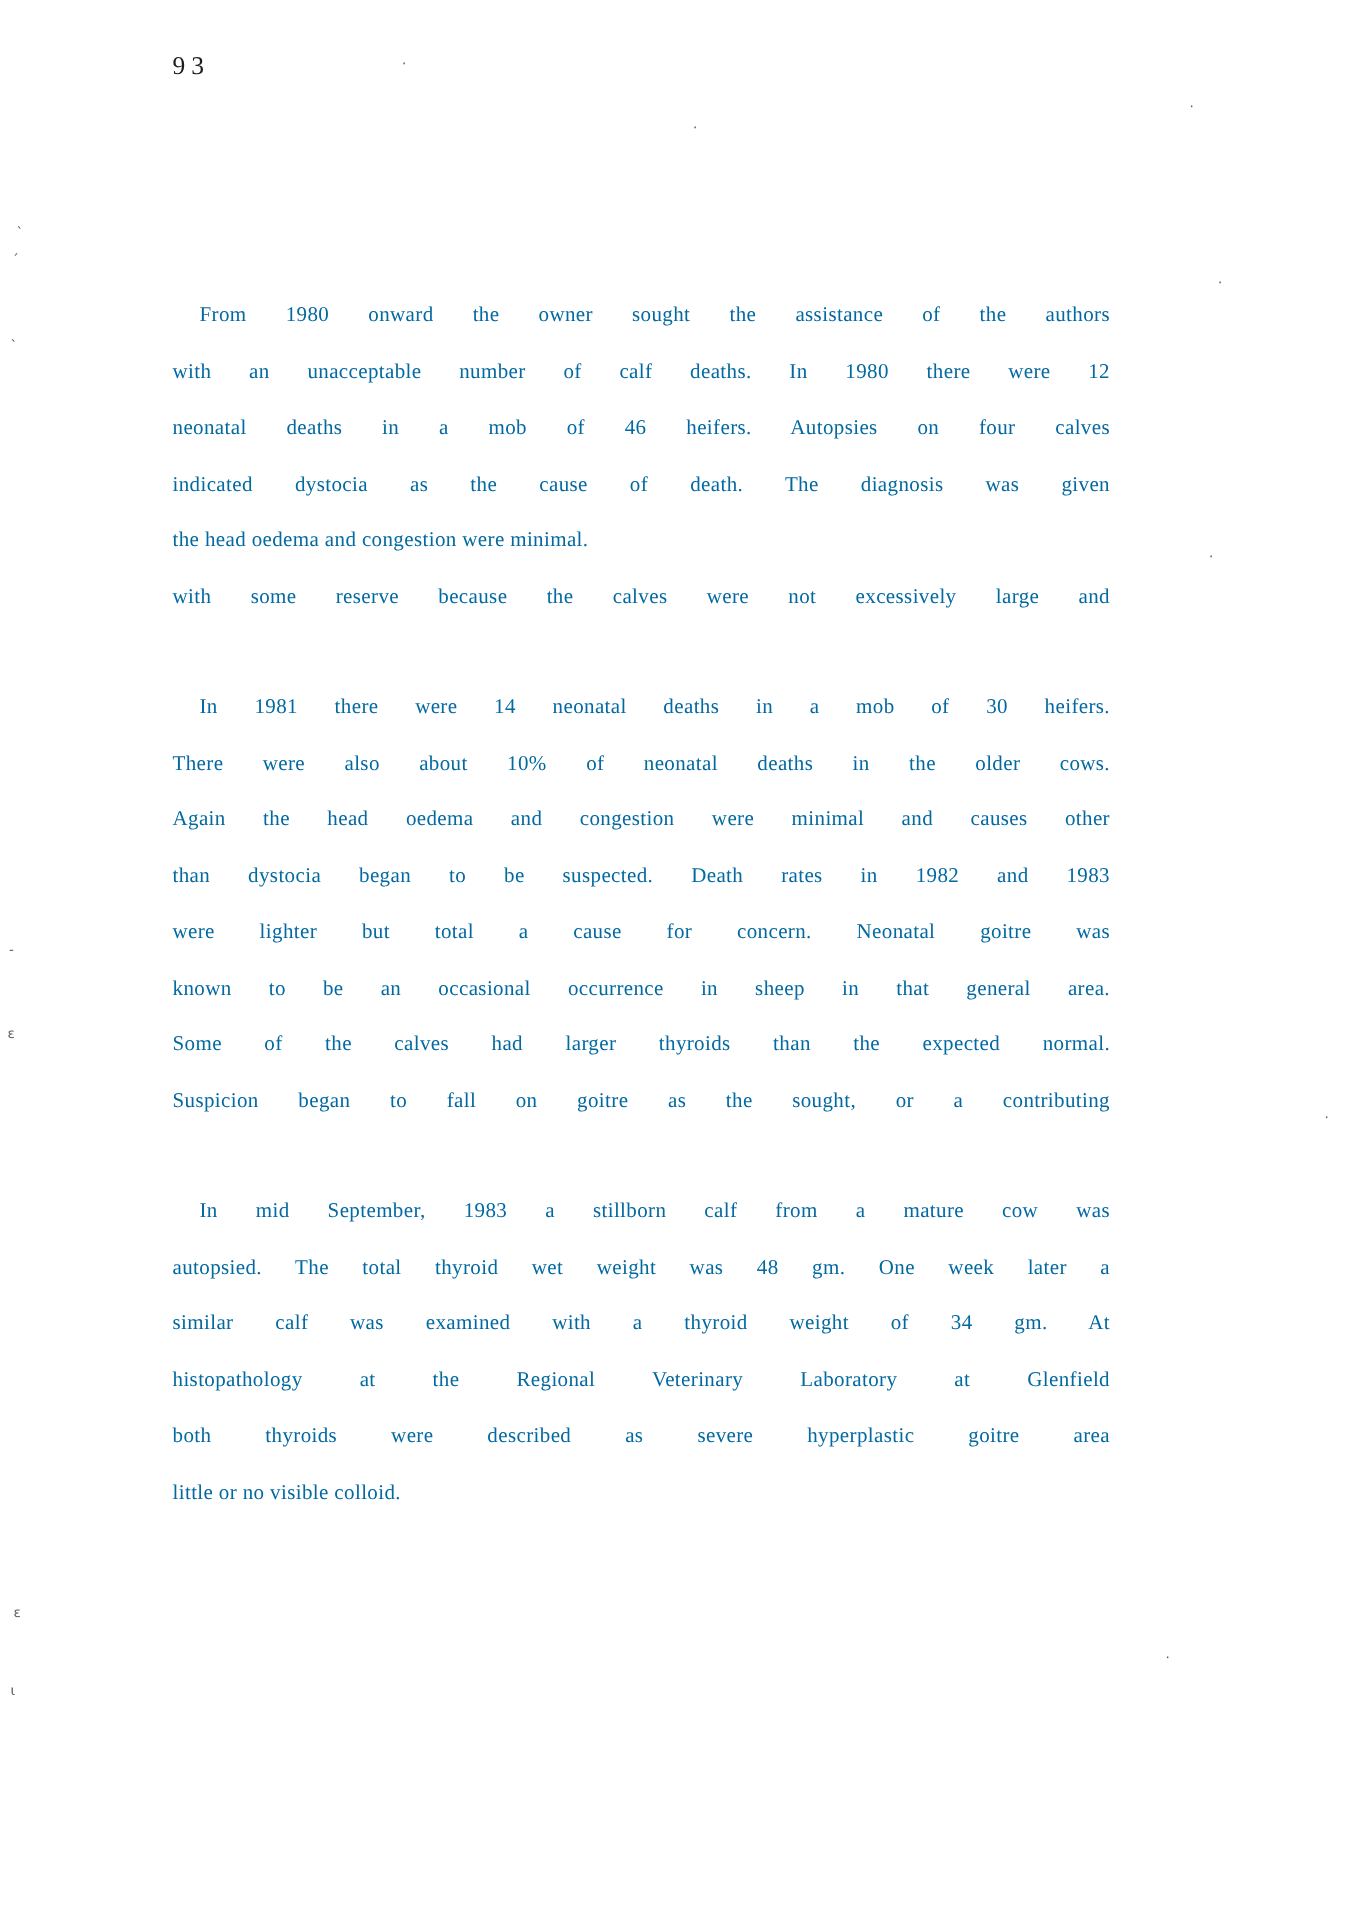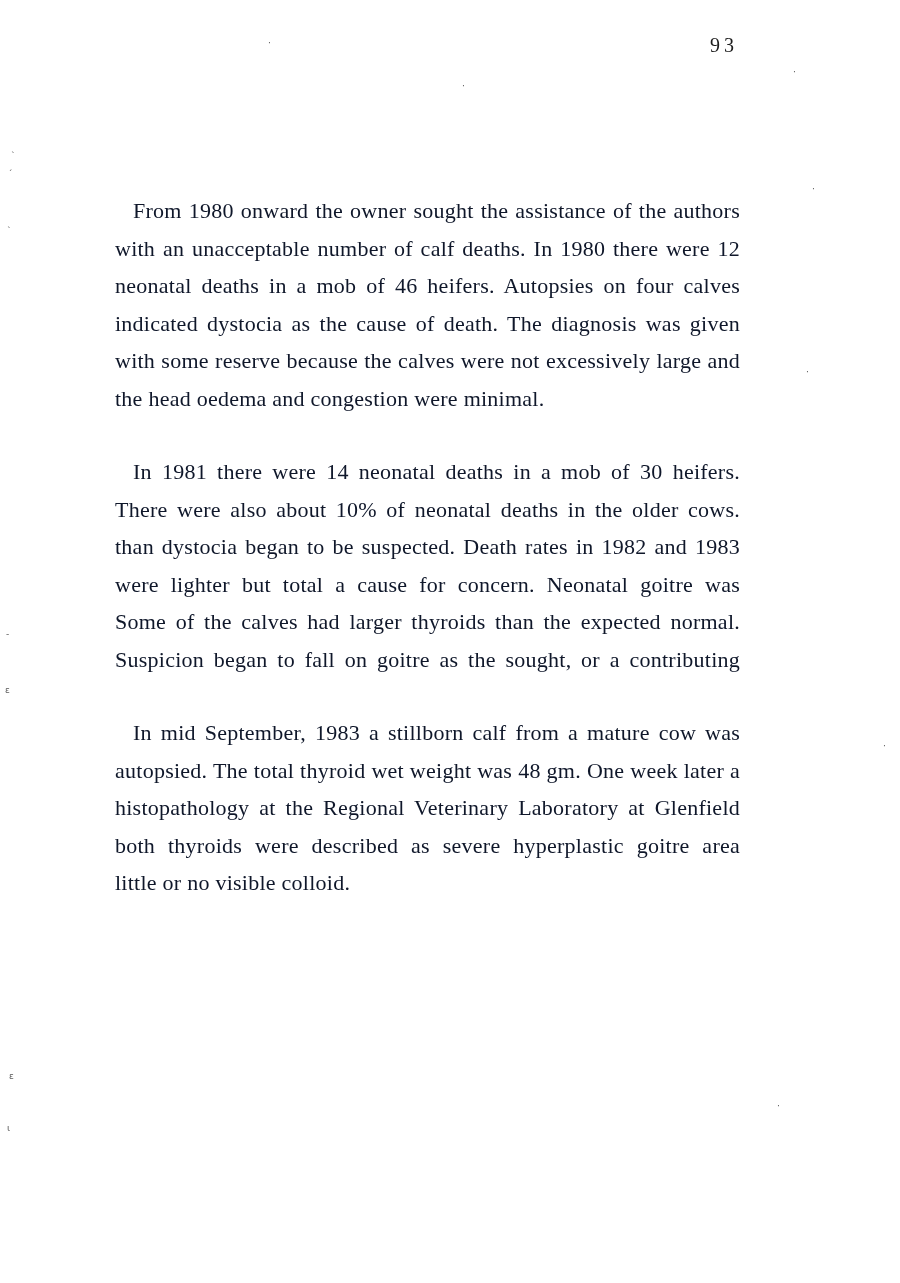--- a/index.html
+++ b/index.html
@@ -14,42 +14,42 @@
     background: #ffffff;
     overflow: hidden;
     font-family: "Liberation Serif", "DejaVu Serif", serif;
     color: #141414;
   }
   .page-number {
     position: absolute;
     top: 34px;
     left: 115px;
     width: 623px;
-    text-align: right;
-    font-size: 20px;
+    text-align: left;
+    font-size: 17px;
     letter-spacing: 4px;
     color: #1c1c1c;
   }
   .page-body {
     position: absolute;
     top: 192px;
     left: 115px;
     width: 625px;
   }
   .paragraph {
     margin: 0 0 36px 0;
   }
   .line {
-    font-size: 22px;
+    font-size: 14px;
     line-height: 37.5px;
     letter-spacing: 0.25px;
     white-space: normal;
     text-align: justify;
     text-align-last: justify;
-    color: #0f172a;
+    color: #0369a1;
   }
   .line.first {
     text-indent: 18px;
   }
   .line.last {
     text-align-last: left;
   }
   .speck {
     position: absolute;
     font-size: 9px;
@@ -64,34 +64,37 @@
 <div class="page">
   <div class="page-number">93</div>
 
   <div class="page-body">
 
   <div class="paragraph">
         <div class="line first">From 1980 onward the owner sought the assistance of the authors</div>
         <div class="line">with an unacceptable number of calf deaths. In 1980 there were 12</div>
         <div class="line">neonatal deaths in a mob of 46 heifers. Autopsies on four calves</div>
         <div class="line">indicated dystocia as the cause  of death. The diagnosis was given</div>
+        <div class="line last">the head oedema and congestion were minimal.</div>
         <div class="line">with some reserve because the calves were not excessively large and</div>
-        <div class="line last">the head oedema and congestion were minimal.</div>
       </div>
       <div class="paragraph">
         <div class="line first">In 1981 there were 14 neonatal deaths in a mob of 30 heifers.</div>
         <div class="line">There were also about 10% of neonatal deaths in the older cows.</div>
+        <div class="line">Again the head oedema and congestion were minimal and causes other</div>
         <div class="line">than dystocia began to be suspected. Death rates in 1982 and 1983</div>
         <div class="line">were lighter but total a cause for concern. Neonatal goitre was</div>
+        <div class="line">known to be an occasional occurrence in sheep in that general area.</div>
         <div class="line">Some of the calves had larger thyroids than the expected normal.</div>
         <div class="line">Suspicion began to fall on goitre as the sought, or a contributing</div>
       </div>
       <div class="paragraph">
         <div class="line first">In mid September, 1983 a stillborn calf from a mature cow was</div>
         <div class="line">autopsied. The total thyroid wet weight was 48 gm. One week later a</div>
+        <div class="line">similar calf was examined with a thyroid weight of 34 gm. At</div>
         <div class="line">histopathology at the Regional Veterinary Laboratory at Glenfield</div>
         <div class="line">both thyroids were described as severe hyperplastic goitre area</div>
         <div class="line last">little or no visible colloid.</div>
       </div>
     </div>
 
   <div id="specks-layer">
       <div class="speck" style="left: 11px; top: 152px;">ˋ</div>
       <div class="speck" style="left: 8px; top: 170px;">ˊ</div>
       <div class="speck" style="left: 7px; top: 227px;">ˋ</div>

